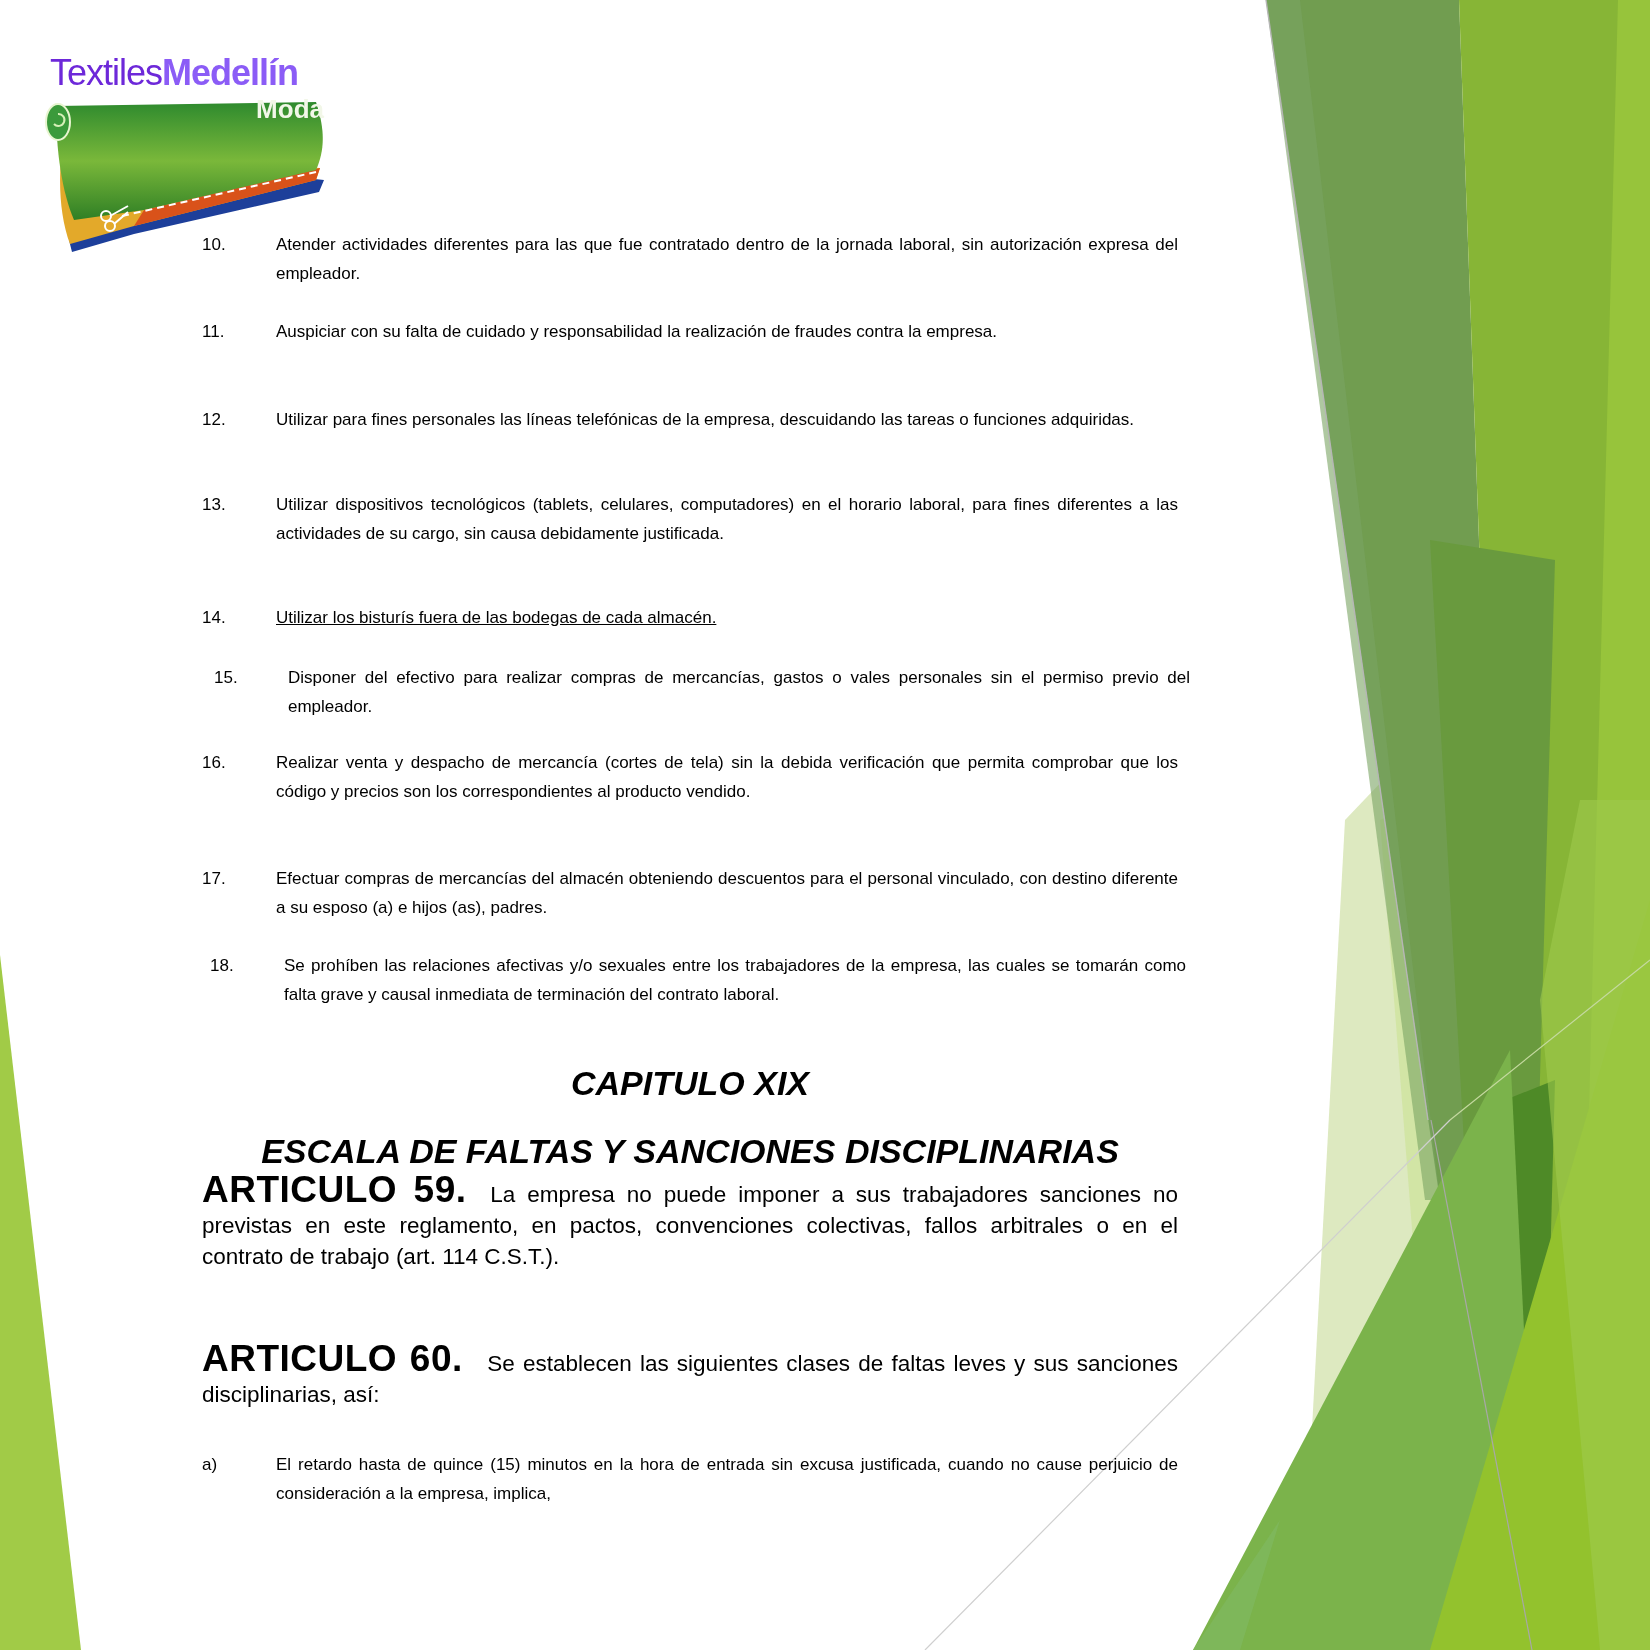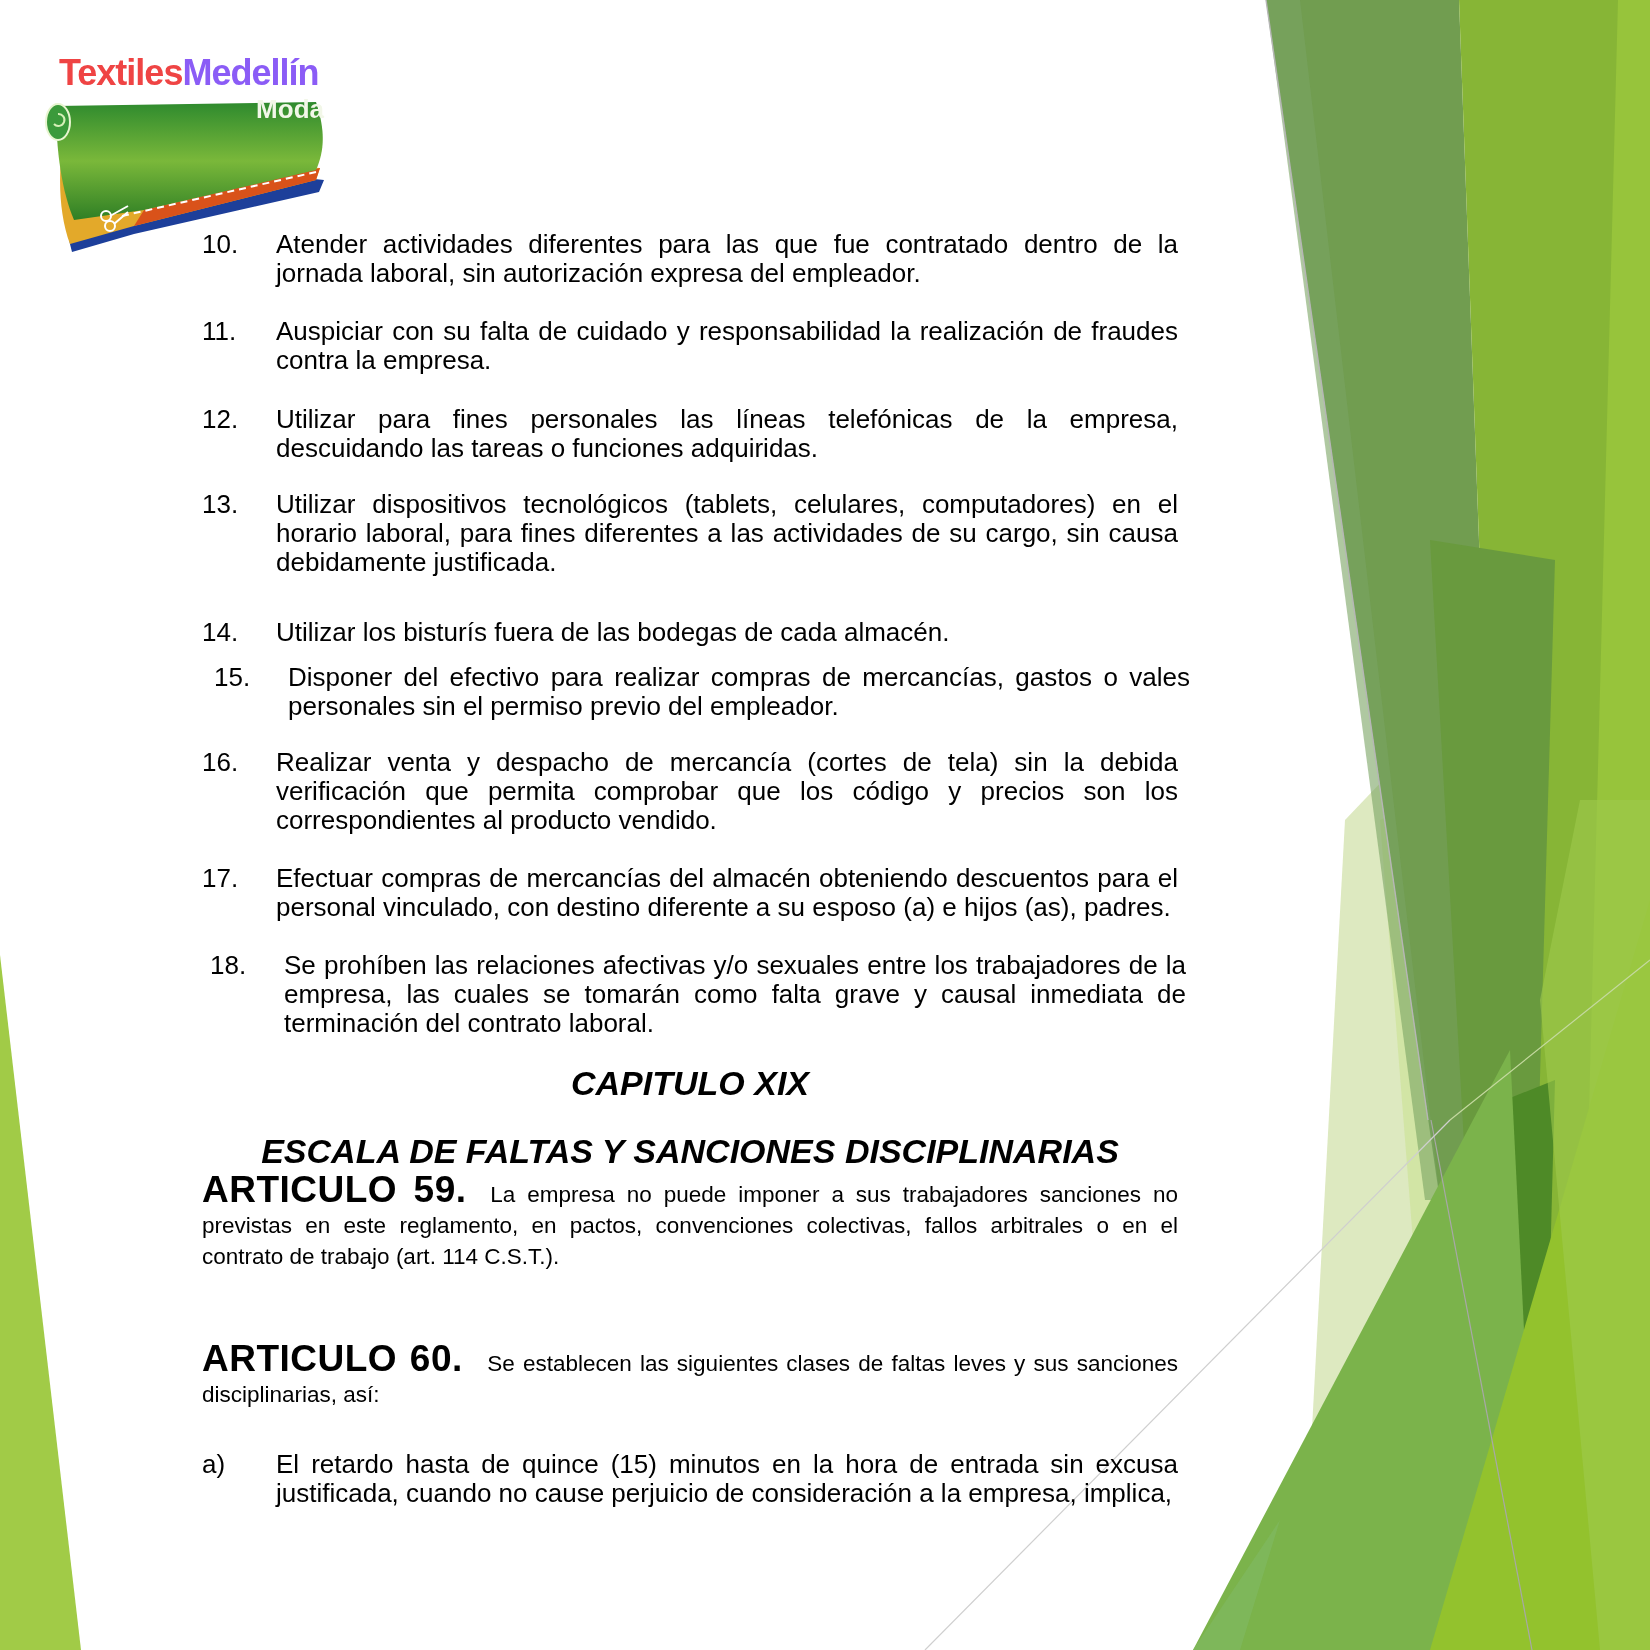--- a/index.html
+++ b/index.html
@@ -5,27 +5,27 @@
     html, body { margin: 0; padding: 0; }
     body {
       width: 1650px; height: 1650px; position: relative; overflow: hidden;
       background: #ffffff;
       font-family: "Liberation Sans", sans-serif;
       color: #000;
     }
     .bg { position: absolute; left: 0; top: 0; width: 1650px; height: 1650px; z-index: 0; }
     .logo { position: absolute; left: 44px; top: 52px; width: 290px; height: 205px; z-index: 1; }
     .logo-title { position: absolute; left: 6px; top: 0; font-size: 36px; letter-spacing: -1px; white-space: nowrap; }
-    .logo-title .light { color: #ef4444; font-weight: 700; margin-left: 9px; }
+    .logo-title .light { color: #6d28d9; font-weight: 400; }
     .logo-title .bold { color: #8b5cf6; font-weight: 700; }
     .logo-sub { position: absolute; right: 10px; top: 42px; font-size: 26px; color: #f2f7e8; font-weight: 700; z-index: 2; }
     .logo-art { position: absolute; left: 0; top: 40px; }
 
     .content { position: absolute; left: 202px; top: 228px; width: 976px; z-index: 2; }
-    .item { position: absolute; left: 0; width: 976px; font-size: 26px; line-height: 29px; }
+    .item { position: absolute; left: 0; width: 976px; font-size: 17px; line-height: 29px; }
     .item .num { position: absolute; left: 0; top: 0; width: 70px; }
     .item .txt { margin-left: 74px; text-align: justify; text-align-last: left; }
     .heading { position: absolute; left: 0; width: 976px; text-align: center; font-weight: 700; font-size: 34px; font-style: italic; }
     .art { position: absolute; left: 0; width: 976px; font-size: 22.5px; line-height: 31px; text-align: justify; text-align-last: left; }
     .art .art-label { font-weight: 700; font-size: 37px; letter-spacing: 0.5px; }
   </style>
 </head>
 <body>
 
 <svg class="bg" viewBox="0 0 1650 1650" xmlns="http://www.w3.org/2000/svg">
@@ -101,21 +101,21 @@
     <div class="txt">Auspiciar con su falta de cuidado y responsabilidad la realización de fraudes contra la empresa.</div>
   </div>
   <div class="item" style="top:177px;">
     <span class="num">12.</span>
     <div class="txt">Utilizar para fines personales las líneas telefónicas de la empresa, descuidando las tareas o funciones adquiridas.</div>
   </div>
   <div class="item" style="top:262px;">
     <span class="num">13.</span>
     <div class="txt">Utilizar dispositivos tecnológicos (tablets, celulares, computadores) en el horario laboral, para fines diferentes a las actividades de su cargo, sin causa debidamente justificada.</div>
   </div>
-  <div class="item" style="top:390px;">
+  <div class="item" style="top:375px;text-decoration:underline;">
     <span class="num">14.</span>
     <div class="txt">Utilizar los bisturís fuera de las bodegas de cada almacén.</div>
   </div>
   <div class="item" style="top:435px;margin-left:12px;">
     <span class="num">15.</span>
     <div class="txt">Disponer del efectivo para realizar compras de mercancías, gastos o vales personales sin el permiso previo del empleador.</div>
   </div>
   <div class="item" style="top:520px;">
     <span class="num">16.</span>
     <div class="txt">Realizar venta y despacho de mercancía (cortes de tela) sin la debida verificación que permita comprobar que los código y precios son los correspondientes al producto vendido.</div>

